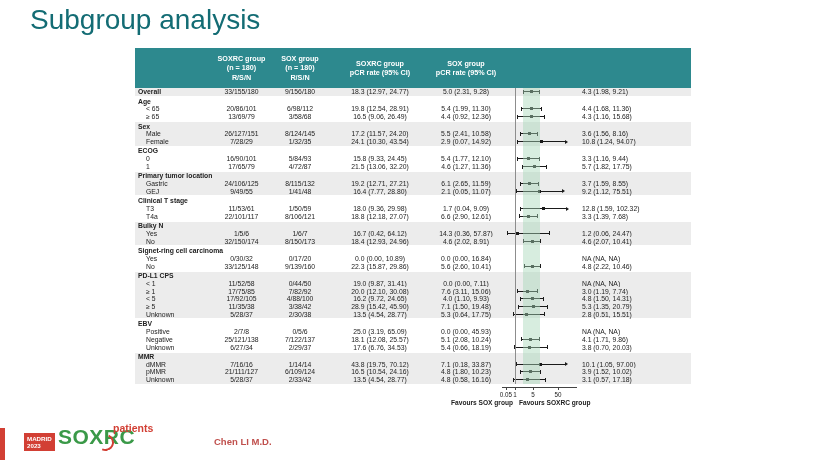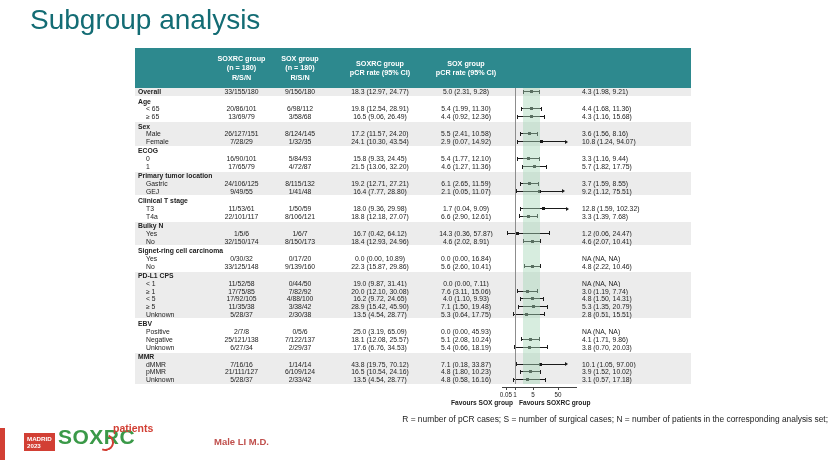--- a/index.html
+++ b/index.html
@@ -536,25 +536,24 @@
           <div class="tick" style="left: 398px;"></div>
           <div class="tick-label" style="left: 398px;">5</div>
           <div class="tick" style="left: 423px;"></div>
           <div class="tick-label" style="left: 423px;">50</div>
         </div>
       <div class="fav fav-left">Favours SOX group</div>
       <div class="fav fav-right">Favours SOXRC group</div>
     </div>
   </div>
 
-  <div class="note note1">R = number of pCR cases; S = number of surgical cases; N = number of patients in the corresponding analysis set;</div>
 
   <div class="red-edge"></div>
   <div class="madrid-box">
     <span>MADRID</span><br>
     <span>2023</span>
   </div>
   <div class="esmo">SOXRC</div>
   <div class="o-swoosh"></div>
   <div class="congress">patients</div>
-  <div class="presenter">Male LI M.D.</div>
+  <div class="presenter">Chen LI M.D.</div>
 
 </div>
 
 </body></html>

